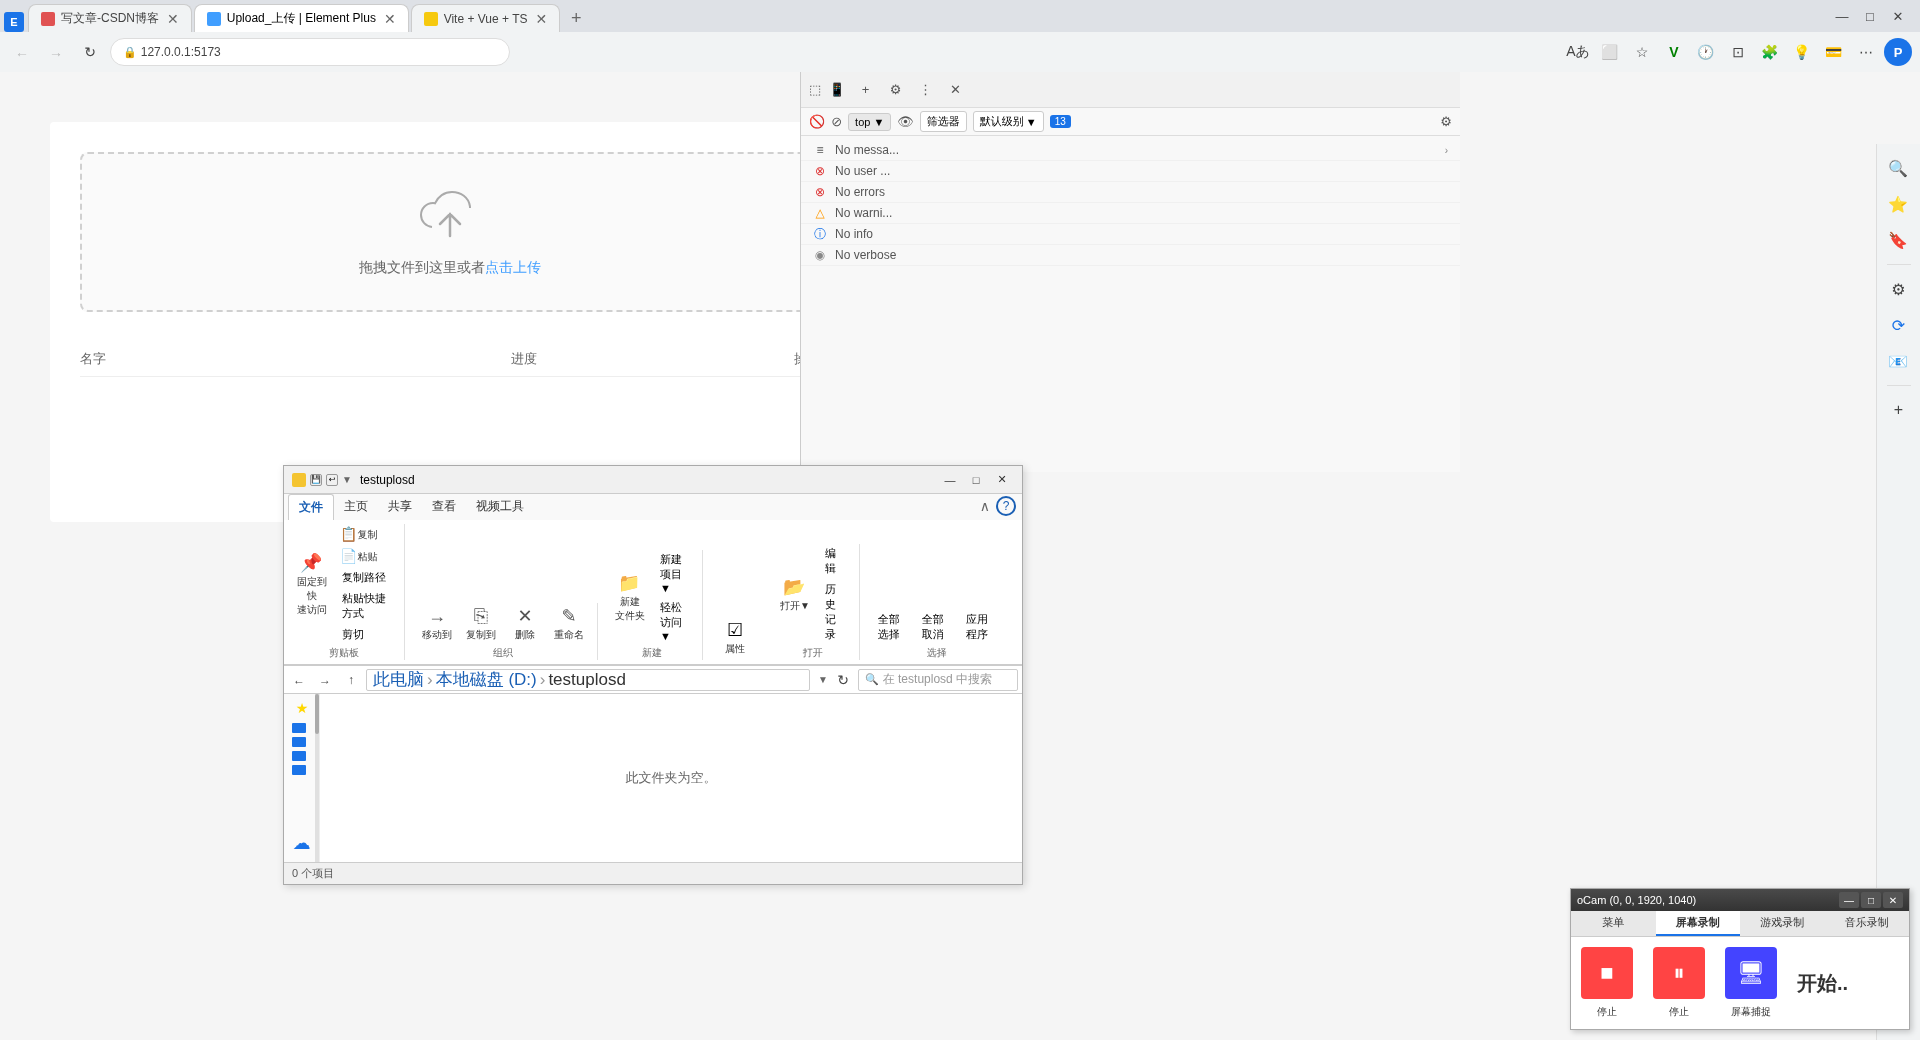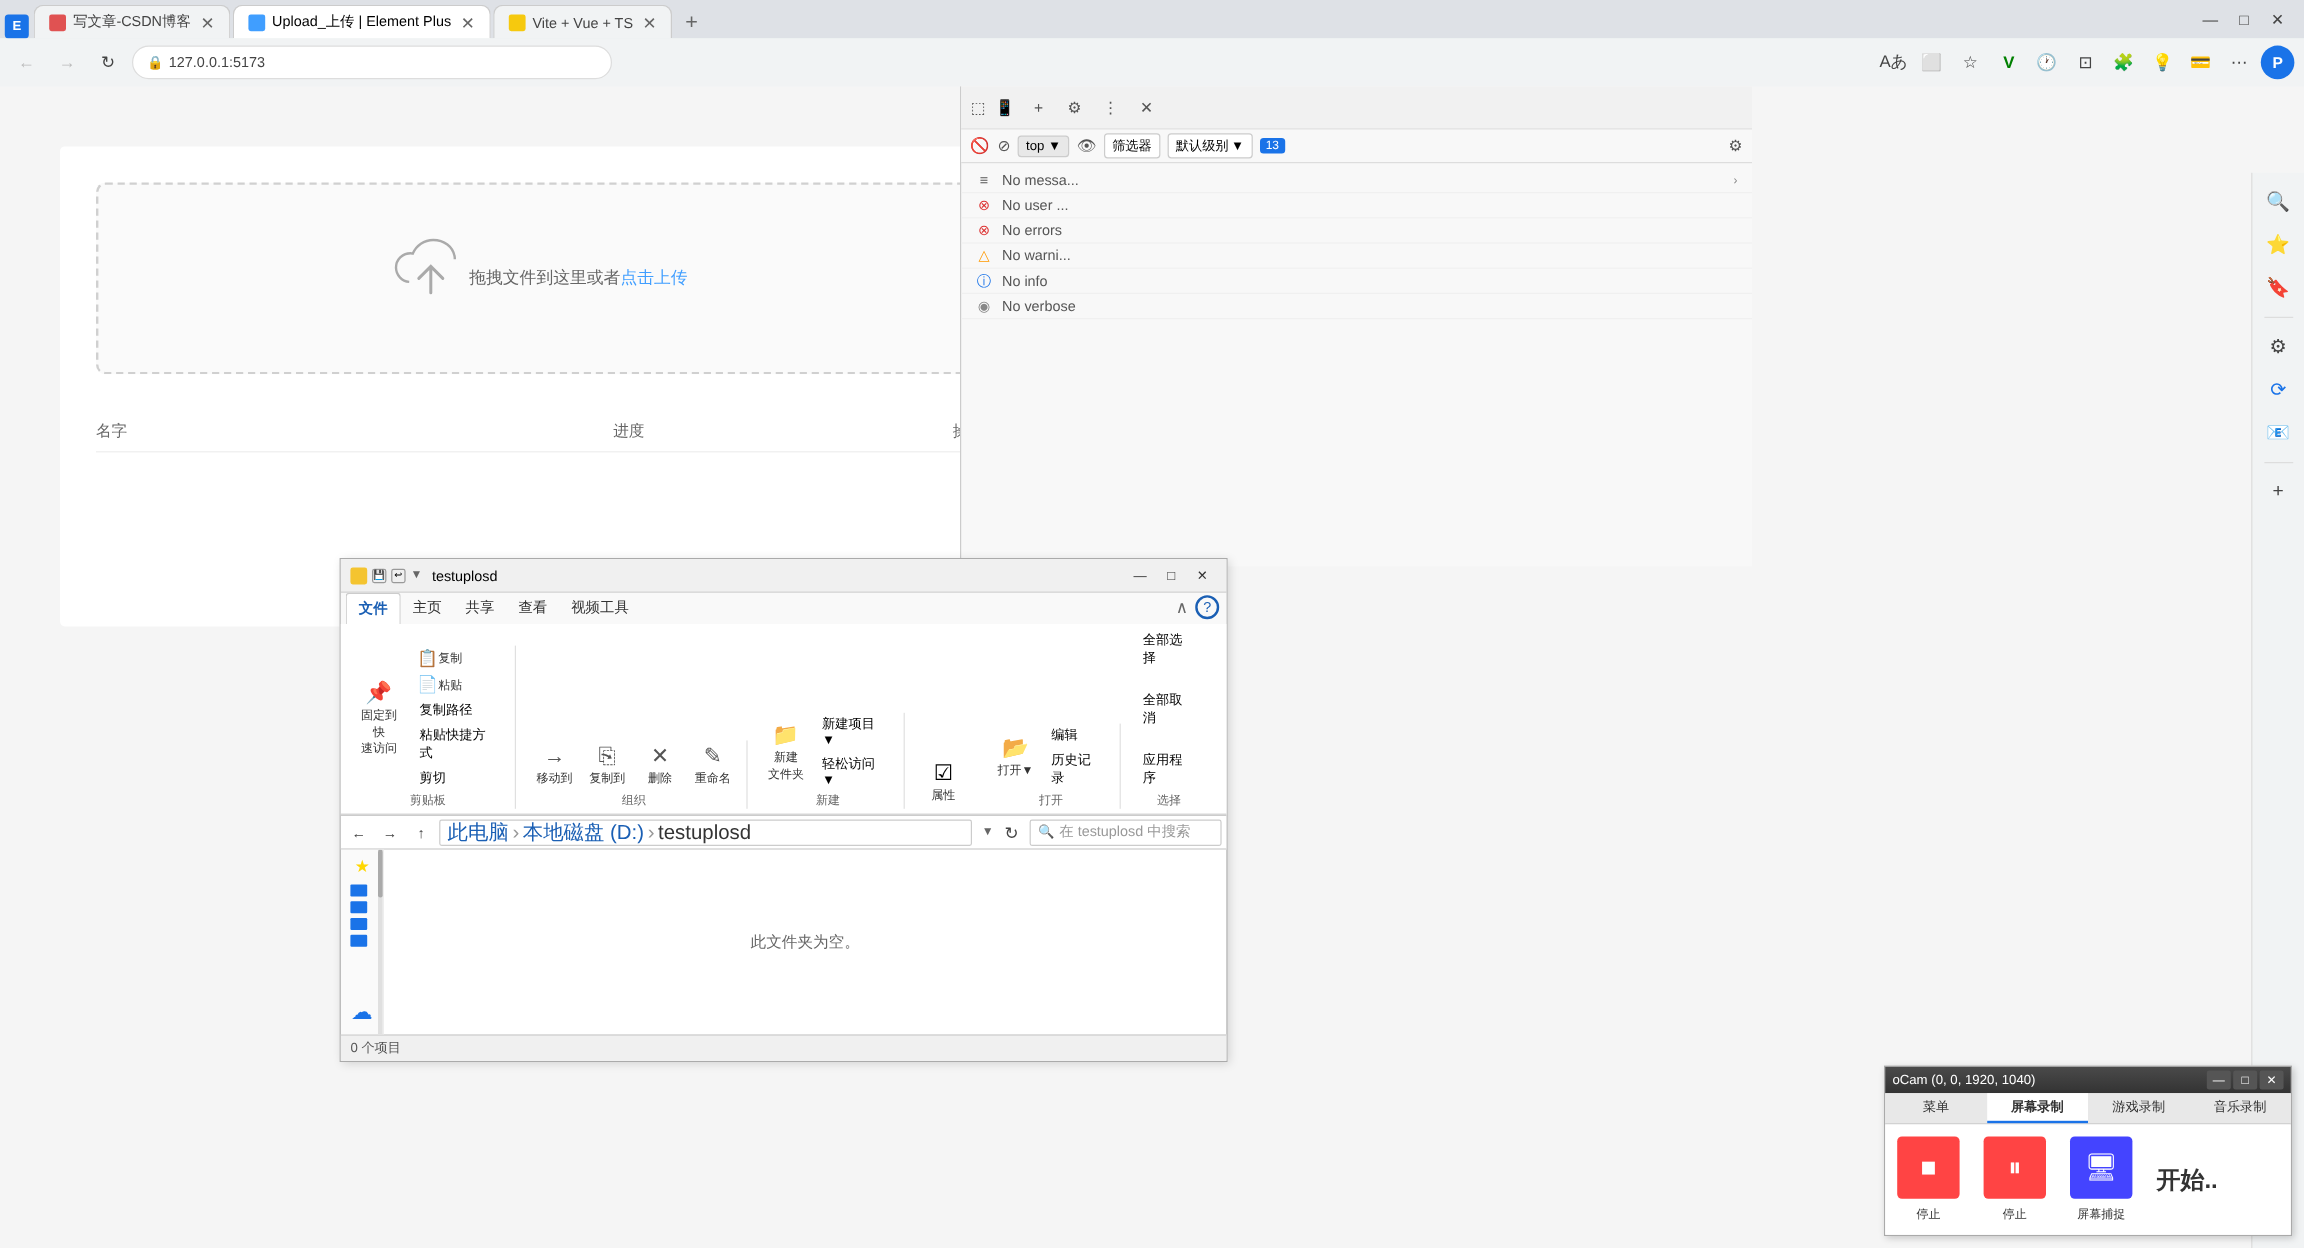--- a/index.html
+++ b/index.html
@@ -28,21 +28,21 @@
     .address-spacer { flex: 1; }
     .toolbar-icons { display: flex; align-items: center; gap: 4px; }
     .toolbar-icon { width: 28px; height: 28px; border-radius: 50%; display: flex; align-items: center; justify-content: center; cursor: pointer; color: #444; font-size: 14px; }
     .profile-icon { width: 28px; height: 28px; border-radius: 50%; background: #1a73e8; display: flex; align-items: center; justify-content: center; color: white; font-size: 13px; font-weight: bold; cursor: pointer; }
 
     
     .main-content { position: absolute; top: 72px; left: 0; width: 1920px; height: 968px; background: #f5f5f5; }
 
     
     .upload-page { position: absolute; top: 0; left: 0; width: 800px; height: 400px; background: white; margin: 50px; border-radius: 4px; }
-    .upload-area { margin: 30px; border: 2px dashed #d0d0d0; border-radius: 8px; height: 160px; display: flex; flex-direction: row; align-items: center; justify-content: center; background: #fafafa; }
+    .upload-area { margin: 30px; border: 2px dashed #d0d0d0; border-radius: 8px; height: 160px; display: flex; flex-direction: column; align-items: center; justify-content: center; background: #fafafa; }
     .cloud-icon { font-size: 48px; color: #aaa; margin-bottom: 8px; }
     .upload-text { font-size: 14px; color: #666; }
     .upload-link { color: #409eff; cursor: pointer; text-decoration: none; }
     .file-table { margin: 16px 30px; }
     .file-table-header { display: flex; color: #666; font-size: 13px; padding: 8px 0; border-bottom: 1px solid #eee; }
     .file-table-header .col1 { flex: 2; }
     .file-table-header .col2 { flex: 2; text-align: center; }
     .file-table-header .col3 { flex: 1; text-align: right; }
     .file-table-empty { text-align: center; color: #999; font-size: 13px; padding: 20px 0; }
 
@@ -417,21 +417,21 @@
                 <div class="fe-btn-small">
                     <span>历史记录</span>
                   </div>
               </div>
             </div>
             <div class="fe-ribbon-group-label">打开</div>
           </div>
 
           <div class="fe-ribbon-group" style="border:none;">
             <div class="fe-ribbon-group-items">
-              <div style="display:flex; flex-direction:column; gap:16px;">
+              <div style="display:flex; flex-direction:row; gap:2px;">
                 <div class="fe-btn-small">
                     <span>全部选择</span>
                   </div>
                 <div class="fe-btn-small">
                     <span>全部取消</span>
                   </div>
                 <div class="fe-btn-small">
                     <span>应用程序</span>
                   </div>
               </div>

